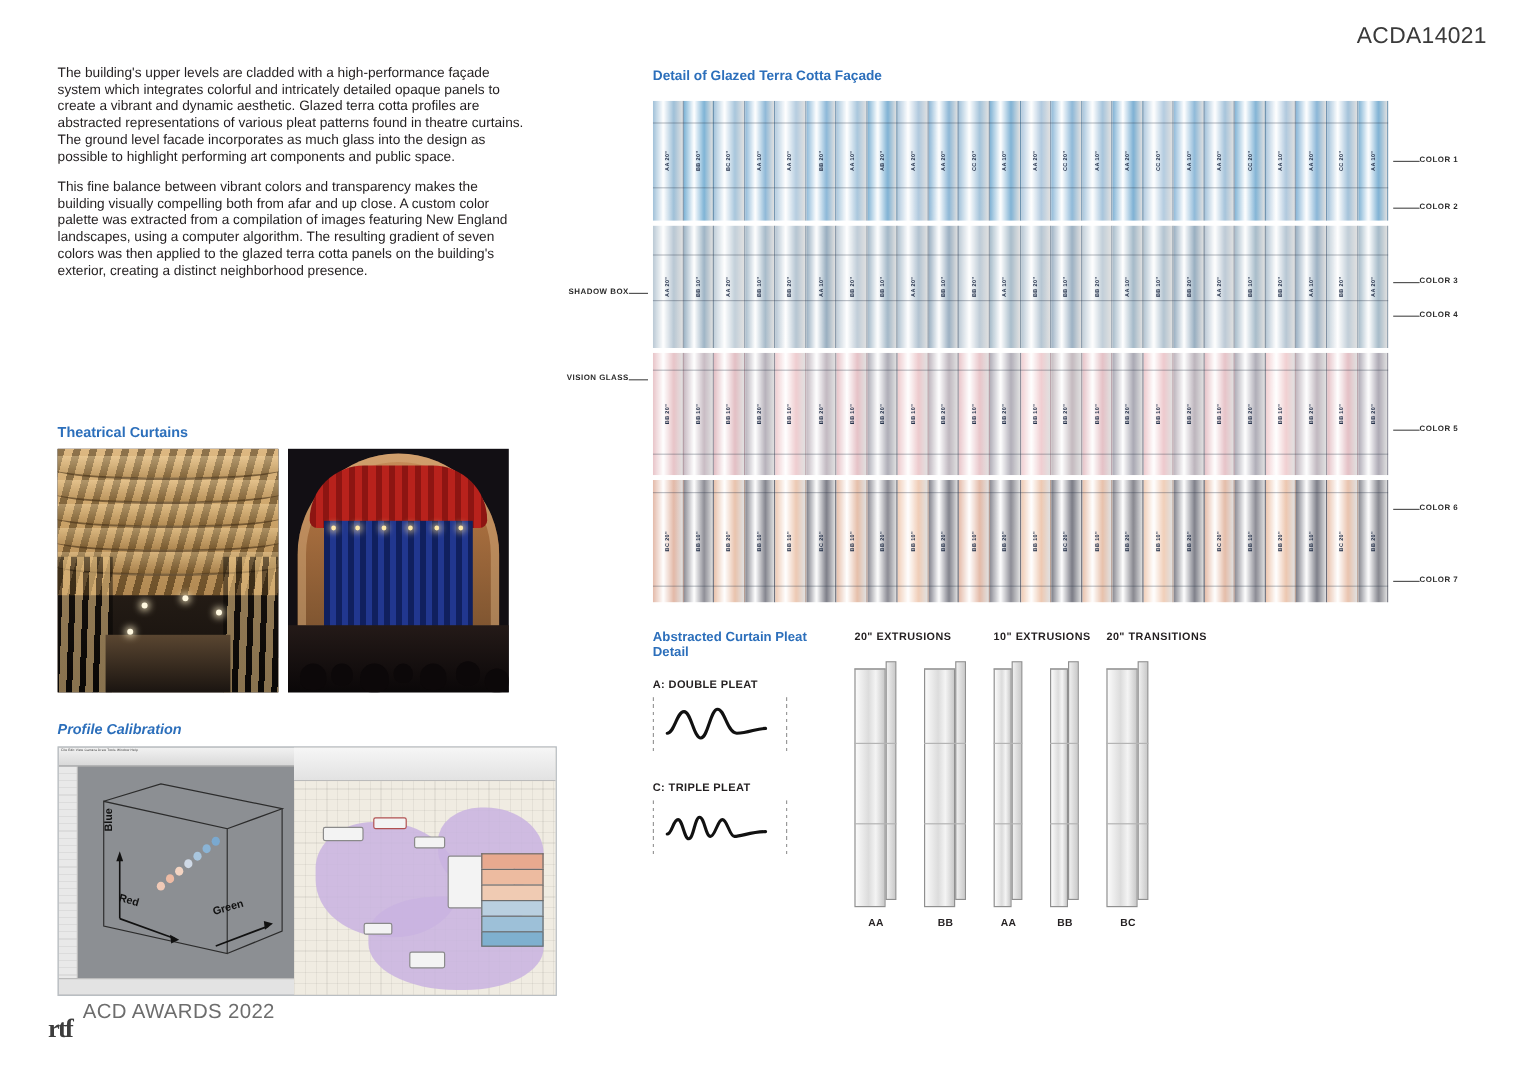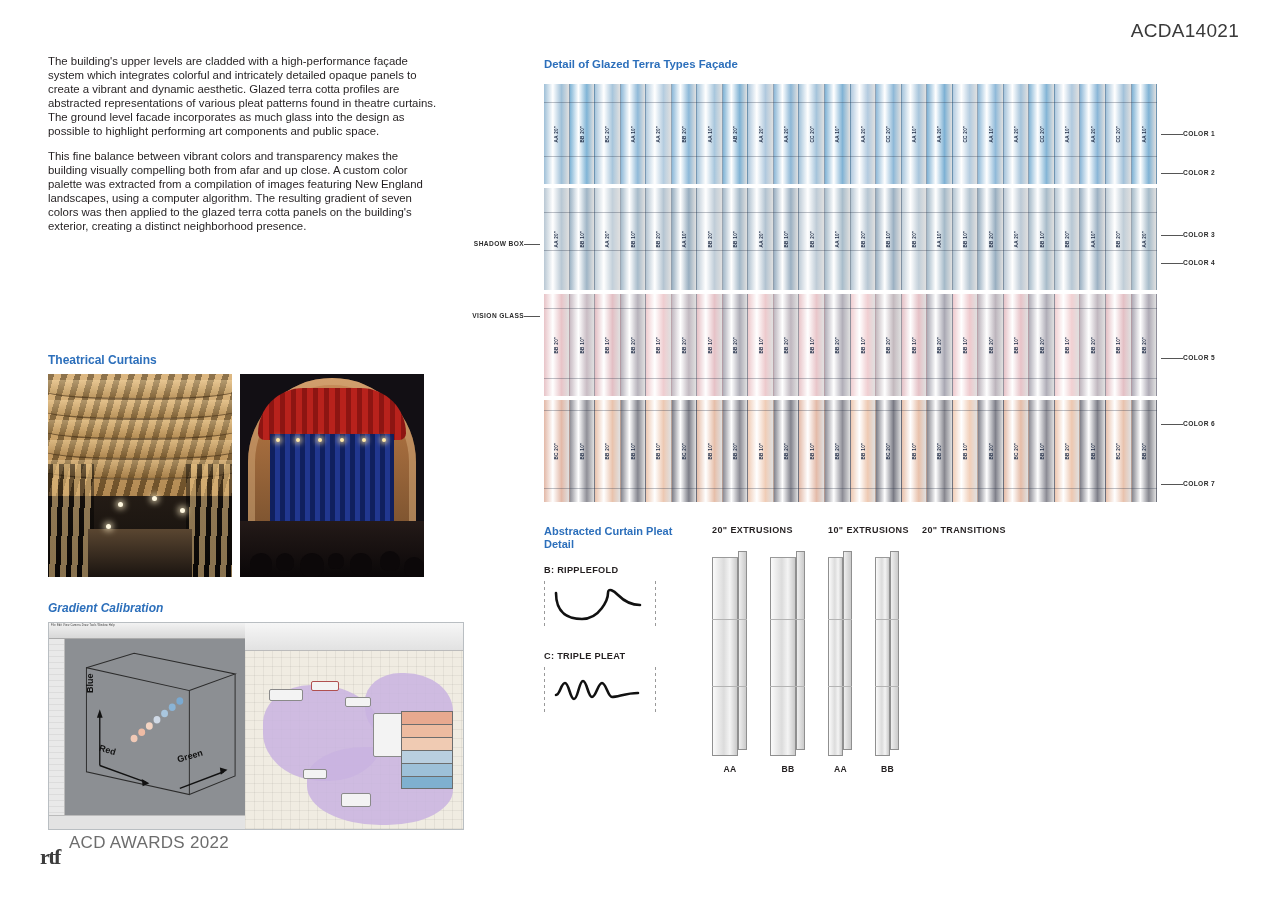--- a/index.html
+++ b/index.html
@@ -217,21 +217,21 @@
     <div class="head" style="left:36px;bottom:6px;width:18px;height:18px"></div>
     <div class="head" style="left:60px;bottom:0px;width:24px;height:24px"></div>
     <div class="head" style="left:88px;bottom:8px;width:16px;height:16px"></div>
     <div class="head" style="left:110px;bottom:2px;width:22px;height:22px"></div>
     <div class="head" style="left:140px;bottom:6px;width:20px;height:20px"></div>
     <div class="head" style="left:164px;bottom:0px;width:20px;height:20px"></div>
   </div>
 </div>
 
 <div style="position:absolute; left:48px; top:601px;">
-  <div class="sec-head italic">Gradient Calibration</div>
+  <div class="sec-head italic">Profile Calibration</div>
 </div>
 
 <div class="calib-wrap">
   <div class="calib-left">
     <div class="tbar">File Edit View Camera Draw Tools Window Help</div>
     <div class="tools"></div>
     <div class="cube">
       <svg viewBox="0 0 170 150" preserveAspectRatio="none">
         <g fill="none" stroke="#2b2b2b" stroke-width="1">
           <path d="M12,18 L12,118 L120,140 L120,40 Z"></path>
@@ -285,21 +285,21 @@
     </div>
   </div>
 </div>
 
 <div class="footer">
   <span class="rtf-logo">rtf</span>
   <span class="footer-text">ACD AWARDS 2022</span>
 </div>
 
 <div class="right-col">
-  <div class="facade-head">Detail of Glazed Terra Types Façade</div>
+  <div class="facade-head">Detail of Glazed Terra Cotta Façade</div>
 </div>
 
 <div class="facade-stack">
   <div class="band b1">
     <div class="fins" id="band0">
         <div class="fin" style="background: linear-gradient(90deg, rgb(159, 192, 216) 0%, rgba(255, 255, 255, 0.35) 35%, rgb(159, 192, 216) 70%, rgba(0, 0, 0, 0.12) 100%); border-right: 1px solid rgba(30, 40, 60, 0.25);">
           <span class="lbl">AA 20"</span>
         </div>
         <div class="fin" style="background: linear-gradient(90deg, rgb(127, 180, 214) 0%, rgba(255, 255, 255, 0.35) 35%, rgb(127, 180, 214) 70%, rgba(0, 0, 0, 0.12) 100%); border-right: 1px solid rgba(30, 40, 60, 0.25);">
           <span class="lbl">BB 20"</span>
@@ -628,26 +628,26 @@
     <div class="callout" style="top: 396px; left: 26px;"><span class="line"></span><span>COLOR 7</span></div>
   </div>
 <div id="sidelabels">
     <div class="side-label" style="left: 452px; top: 240px; width: 72px;">SHADOW BOX<span class="line"></span></div>
     <div class="side-label" style="left: 452px; top: 312px; width: 72px;">VISION GLASS<span class="line"></span></div>
   </div>
 
 <div class="profiles">
   <h4>Abstracted Curtain Pleat Detail</h4>
   <div class="prof-item">
-    <div class="name">B: RIPPLEFOLD</div>
+    <div class="name">A: DOUBLE PLEAT</div>
     <div class="prof-box">
       <div class="dash" style="left:0"></div>
         <div class="dash" style="right:6px"></div>
       <svg width="100" height="42" viewBox="0 0 100 42">
-          <path id="p1" fill="none" stroke="#111" stroke-width="2.6" stroke-linecap="round" d="M4,8 C4,30 18,34 30,34 C48,34 56,14 56,8 C56,2 62,6 66,10 C72,16 80,20 88,20"></path>
+          <path id="p0" fill="none" stroke="#111" stroke-width="2.6" stroke-linecap="round" d="M4,26 C10,26 12,8 18,8 C24,8 26,30 32,30 C38,30 40,6 46,6 C52,6 54,26 62,26 C72,26 78,22 86,22"></path>
         </svg>
     </div>
   </div>
   <div class="prof-item">
     <div class="name">C: TRIPLE PLEAT</div>
     <div class="prof-box">
       <div class="dash" style="left:0"></div>
         <div class="dash" style="right:6px"></div>
       <svg width="100" height="42" viewBox="0 0 100 42">
           <path id="p2" fill="none" stroke="#111" stroke-width="2.6" stroke-linecap="round" d="M4,24 C8,24 9,12 13,12 C17,12 18,28 22,28 C26,28 27,10 31,10 C35,10 36,26 40,26 C44,26 46,12 50,12 C54,12 56,26 60,26 C66,26 74,22 86,22"></path>
@@ -704,16 +704,26 @@
               <div style="position:absolute;left:0;top:68px;width:24px;height:1px;background:#b4b4b4;"></div>
               <div style="position:absolute;left:0;top:135px;width:24px;height:1px;background:#b4b4b4;"></div>
             </div>
             <div class="cap">BB</div>
           </div>
         </div>
       </div>
       <div class="pgroup">
         <div class="gtitle">20" TRANSITIONS</div>
         <div class="row">
+          <div class="extr">
+            <div class="shape" style="width: 36px; height: 205px; position: relative; margin: 0px auto;">
+              <div style="position:absolute;left:0;top:6px;bottom:0;width:26px;background:linear-gradient(90deg,#fbfbfb,#dcdcdc 45%,#f4f4f4 70%,#c9c9c9);border:1px solid #8f8f8f;"></div>
+              <div style="position:absolute;left:26px;top:0;bottom:6px;width:9px;background:linear-gradient(90deg,#efefef,#cacaca);border:1px solid #8f8f8f;"></div>
+              <div style="position:absolute;left:0;top:6px;width:26px;height:1px;background:#9a9a9a;"></div>
+              <div style="position:absolute;left:0;top:68px;width:35px;height:1px;background:#b4b4b4;"></div>
+              <div style="position:absolute;left:0;top:135px;width:35px;height:1px;background:#b4b4b4;"></div>
+            </div>
+            <div class="cap">BC</div>
+          </div>
         </div>
       </div>
     </div>
 </div>
 
 </body></html>

